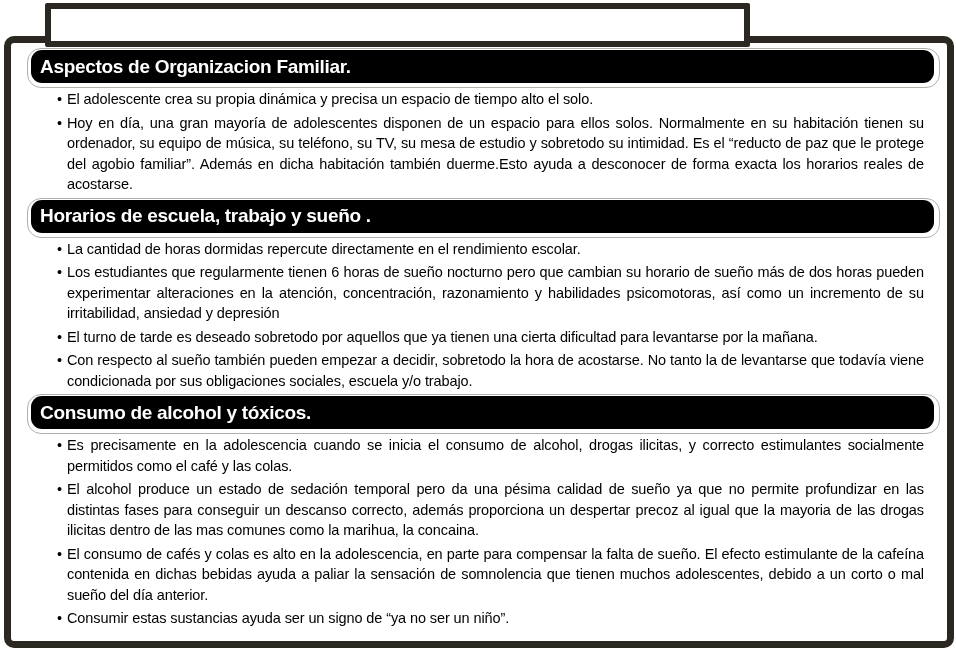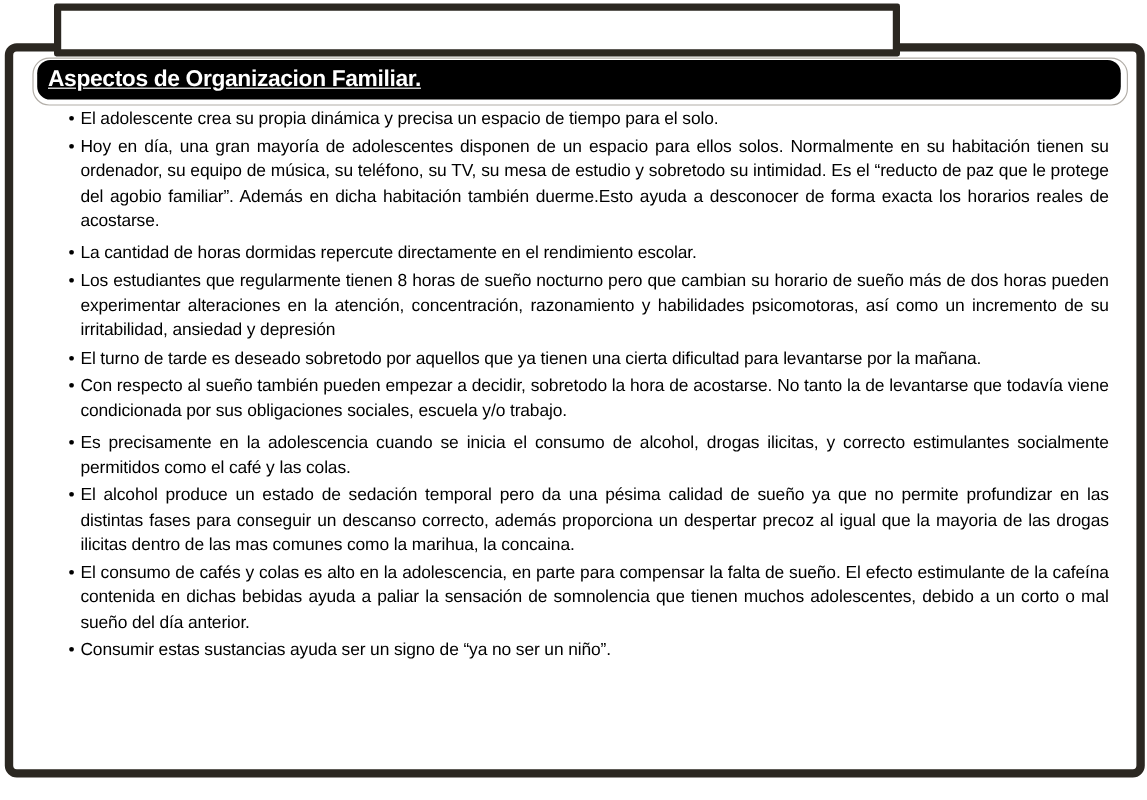--- a/index.html
+++ b/index.html
@@ -47,21 +47,21 @@
     border-radius: 11px;
     color: #ffffff;
     display: flex;
     align-items: center;
     padding-left: 9px;
     font-size: 19px;
     font-weight: bold;
     letter-spacing: -0.3px;
     margin-top: 5px;
   }
-  .section:first-child .bar { margin-top: 0; text-decoration: underline; }
+  .section:first-child .bar { margin-top: 0; }
   .bar::after {
     content: "";
     position: absolute;
     left: -4px; top: -2px; right: -6px; bottom: -5px;
     border: 1.5px solid #b2aea8;
     border-radius: 14px;
     pointer-events: none;
   }
   .bullets {
     margin: 6px 10px 5px 26px;
@@ -89,51 +89,57 @@
   <div class="main-frame">
     <div class="frame-content">
 
       <div class="section">
         <div class="bar">
           <span>Aspectos de Organizacion Familiar.</span>
         </div>
         <div class="bullets">
           <div class="bullet">
             <span class="dot">•</span>
-            <span class="txt">El adolescente crea su propia dinámica y precisa un espacio de tiempo para el solo.</span>
+            <span class="txt">El adolescente crea su propia dinámica y precisa un espacio de tiempo alto el solo.</span>
           </div>
           <div class="bullet">
             <span class="dot">•</span>
             <span class="txt">Hoy en día, una gran mayoría de adolescentes disponen de un espacio para ellos solos. Normalmente en su habitación tienen su ordenador, su equipo de música, su teléfono, su TV, su mesa de estudio y sobretodo su intimidad. Es el “reducto de paz que le protege del agobio familiar”. Además en dicha habitación también duerme.Esto ayuda a desconocer de forma exacta los horarios reales de acostarse.</span>
           </div>
         </div>
       </div>
 
       <div class="section">
+        <div class="bar">
+          <span>Horarios de escuela, trabajo y sueño .</span>
+        </div>
         <div class="bullets">
           <div class="bullet">
             <span class="dot">•</span>
             <span class="txt">La cantidad de horas dormidas repercute directamente en el rendimiento escolar.</span>
           </div>
           <div class="bullet">
             <span class="dot">•</span>
-            <span class="txt">Los estudiantes que regularmente tienen 8 horas de sueño nocturno pero que cambian su horario de sueño más de dos horas pueden experimentar alteraciones en la atención, concentración, razonamiento y habilidades psicomotoras, así como un incremento de su irritabilidad, ansiedad y depresión</span>
+            <span class="txt">Los estudiantes que regularmente tienen 6 horas de sueño nocturno pero que cambian su horario de sueño más de dos horas pueden experimentar alteraciones en la atención, concentración, razonamiento y habilidades psicomotoras, así como un incremento de su irritabilidad, ansiedad y depresión</span>
           </div>
           <div class="bullet">
             <span class="dot">•</span>
             <span class="txt">El turno de tarde es deseado sobretodo por aquellos que ya tienen una cierta dificultad para levantarse por la mañana.</span>
           </div>
           <div class="bullet">
             <span class="dot">•</span>
             <span class="txt">Con respecto al sueño también pueden empezar a decidir, sobretodo la hora de acostarse. No tanto la de levantarse que todavía viene condicionada por sus obligaciones sociales, escuela y/o trabajo.</span>
           </div>
         </div>
       </div>
 
       <div class="section">
+        <div class="bar">
+          <span>Consumo de alcohol y tóxicos.</span>
+        </div>
         <div class="bullets">
           <div class="bullet">
             <span class="dot">•</span>
             <span class="txt">Es precisamente en la adolescencia cuando se inicia el consumo de alcohol, drogas ilicitas, y correcto estimulantes socialmente permitidos como el café y las colas.</span>
           </div>
           <div class="bullet">
             <span class="dot">•</span>
             <span class="txt">El alcohol produce un estado de sedación temporal pero da una pésima calidad de sueño ya que no permite profundizar en las distintas fases para conseguir un descanso correcto, además proporciona un despertar precoz al igual que la mayoria de las drogas ilicitas dentro de las mas comunes como la marihua, la concaina.</span>
           </div>
           <div class="bullet">

